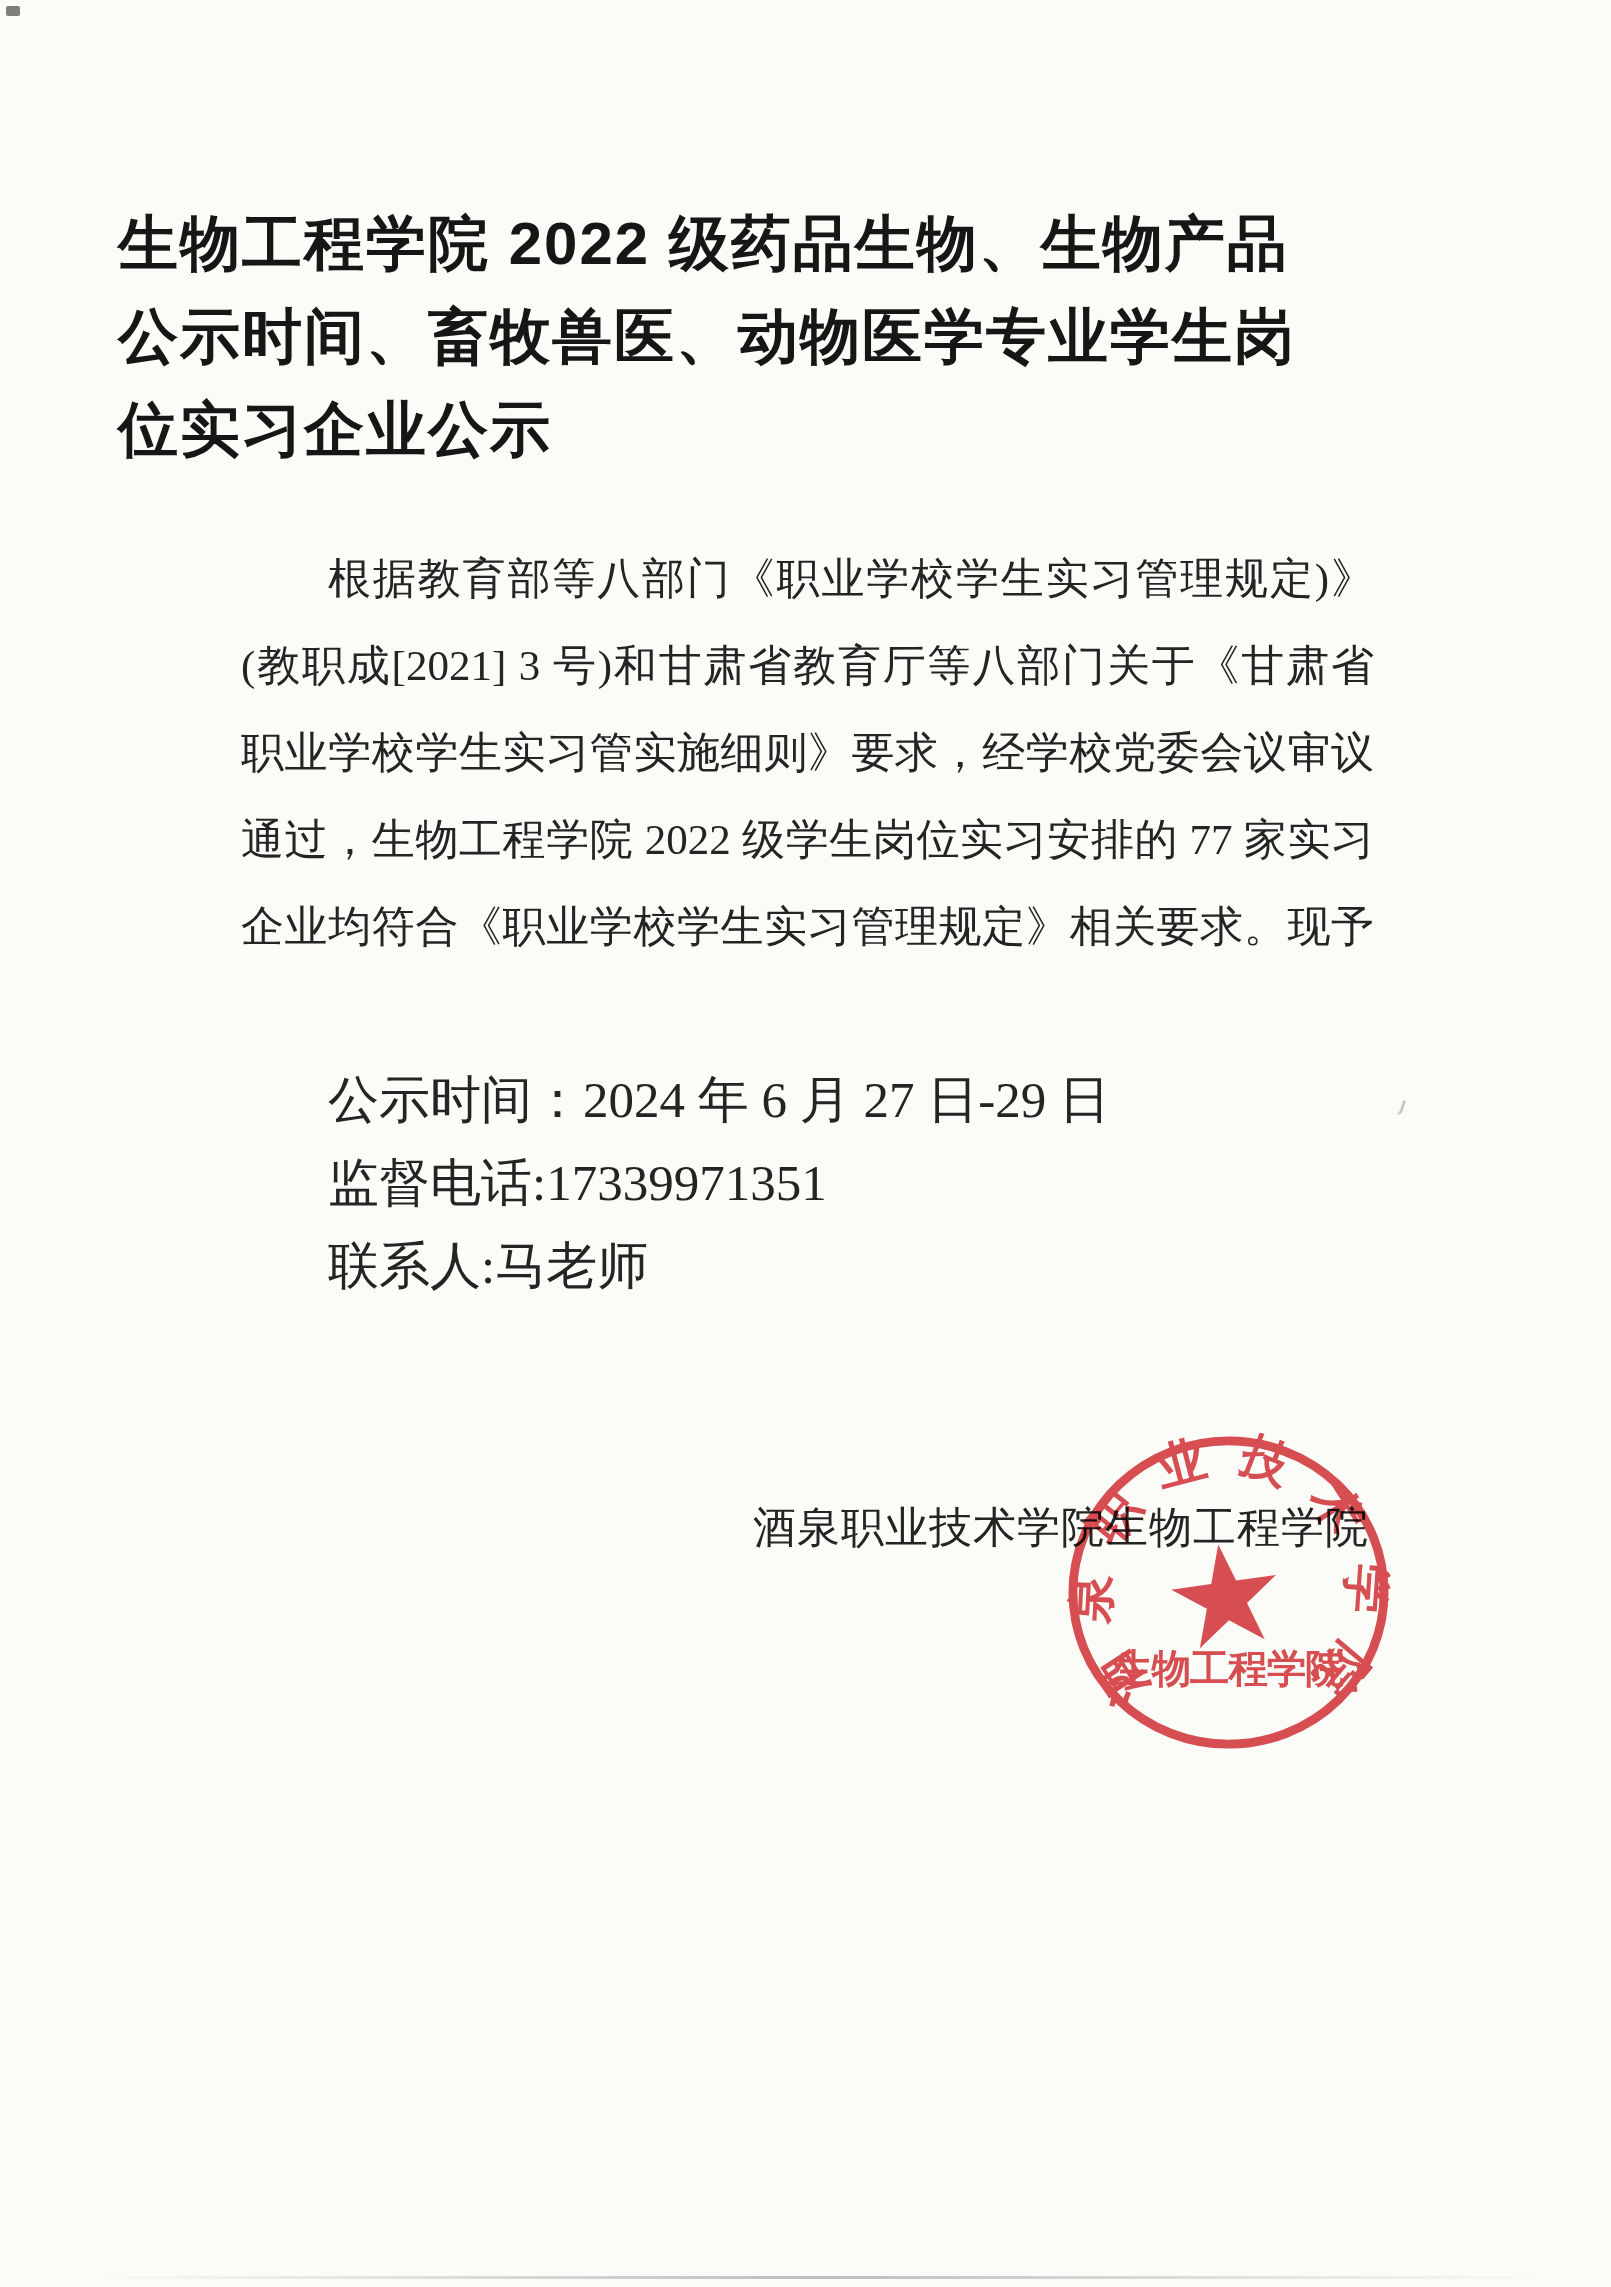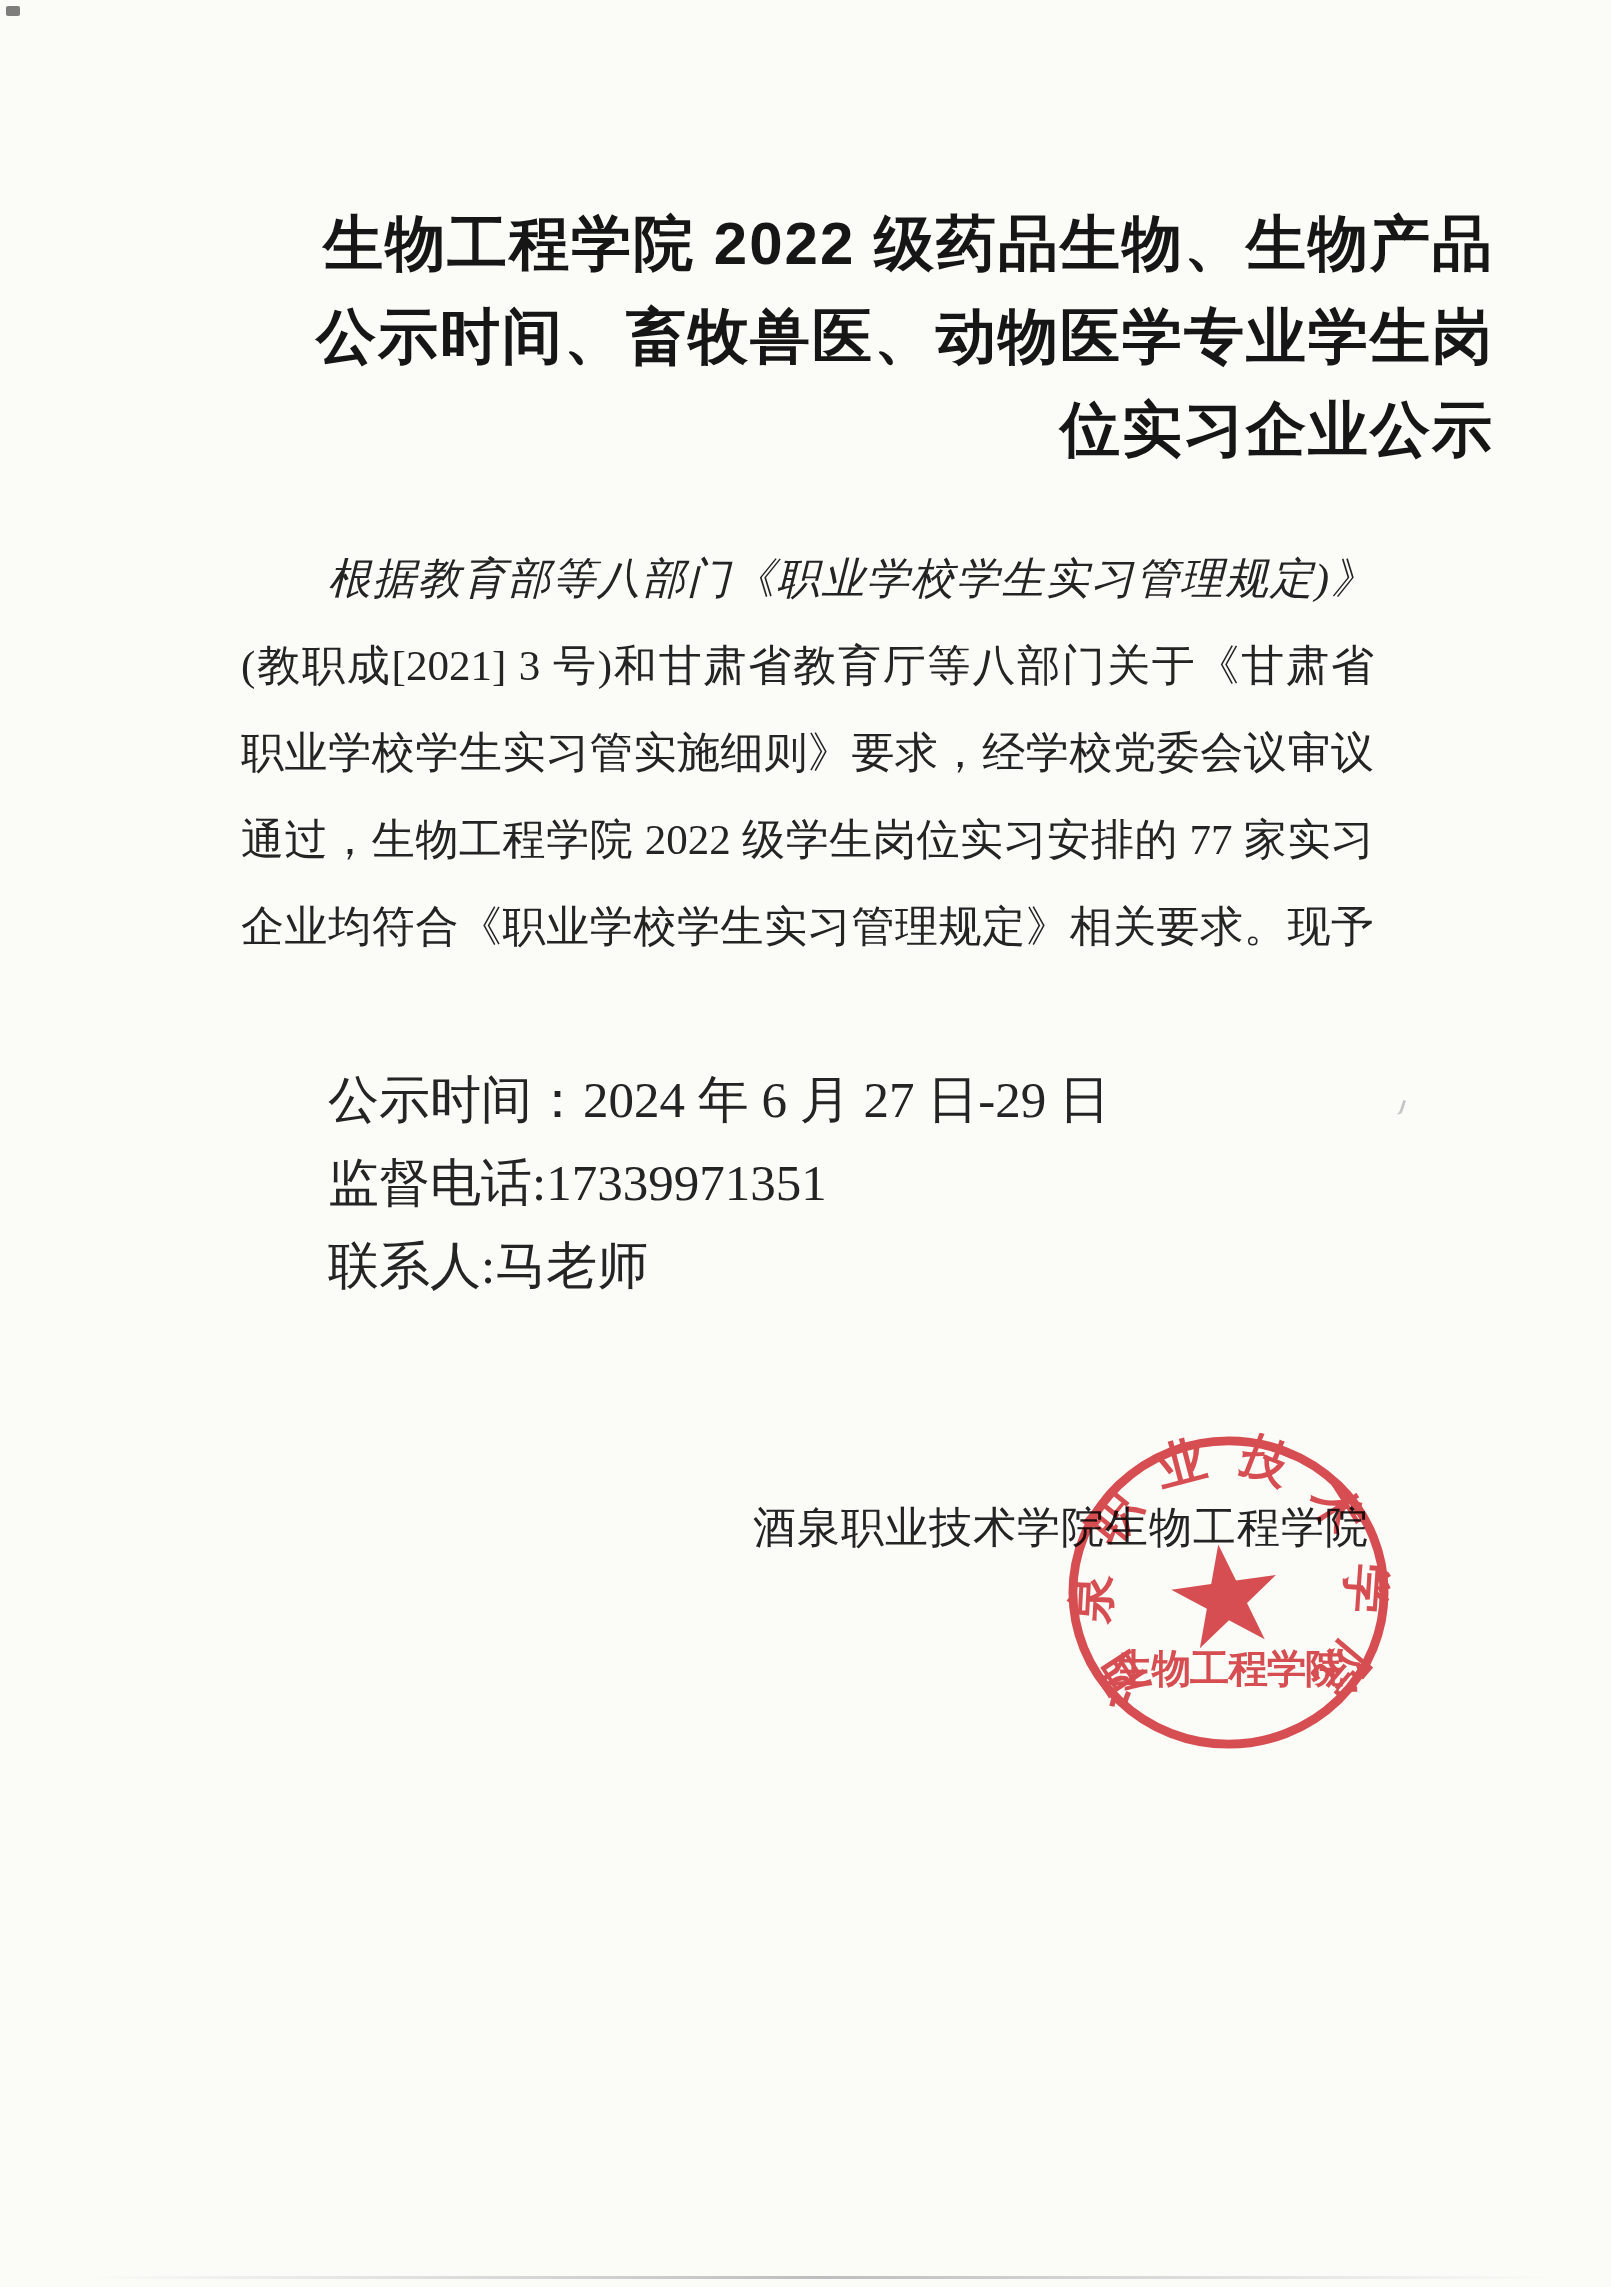--- a/index.html
+++ b/index.html
@@ -13,36 +13,36 @@
     color:#262626;
   }
   
   .corner-speck{position:absolute;left:5.9px;top:5.9px;width:13.8px;height:9.9px;background:#3a3a3a;border-radius:2px;opacity:.65;}
   .scan-speck{position:absolute;left:1395px;top:1099px;width:5.9px;height:15.8px;border-right:3px solid #9a9aa0;border-radius:0 0 5.9px 0;transform:rotate(18deg);opacity:.55;}
   .scan-edge{position:absolute;left:89px;right:59px;bottom:7.9px;height:3px;background:linear-gradient(90deg,rgba(150,150,150,0),rgba(140,140,145,.55),rgba(150,150,150,0));}
 
   .title{
     position:absolute;left:118px;right:118px;top:197px;
     margin:0;
-    text-align:right;
+    text-align:left;
     font-family:"Liberation Sans","DejaVu Sans",sans-serif;
     font-weight:700;
     font-size:60px;
     letter-spacing:2px;
     line-height:93px;
     color:#161616;
   }
   .body-text{
     position:absolute;left:241px;top:535px;width:1133px;
     font-size:43px;line-height:87px;
     color:#242424;
   }
   .bline{white-space:nowrap;}
   .bline.just{white-space:normal;text-align:justify;text-align-last:justify;}
-  .bline.indent{text-indent:87px;font-style:italic;}
+  .bline.indent{text-indent:87px;}
   .info{
     position:absolute;left:328px;top:1059px;width:1084px;
     font-size:51px;line-height:83px;
     color:#242424;
   }
   .signature{
     position:absolute;right:243px;top:1502px;
     font-size:43px;line-height:52px;letter-spacing:1px;
     color:#242424;white-space:nowrap;
   }

